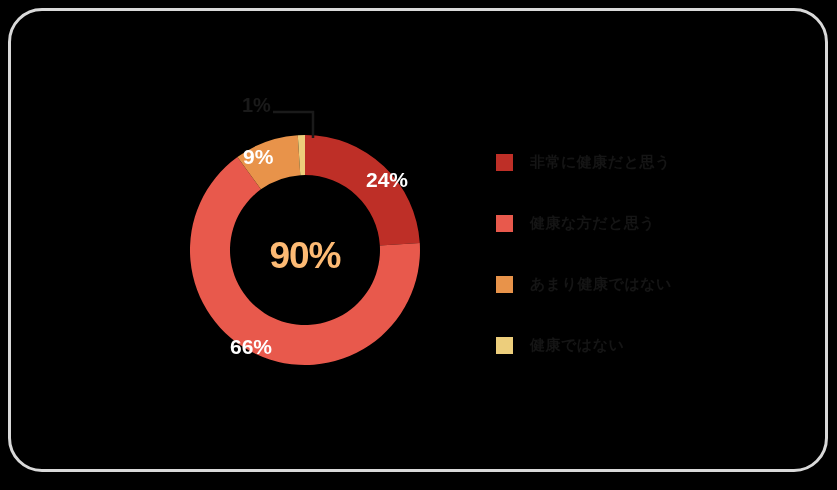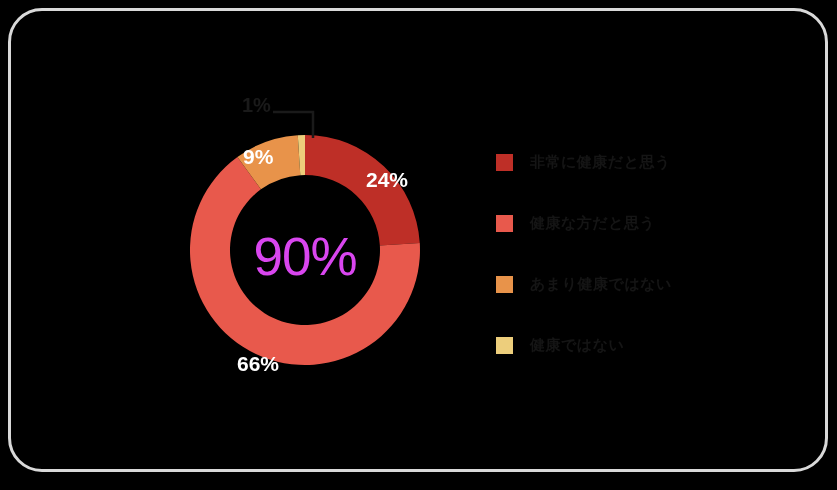--- a/index.html
+++ b/index.html
@@ -56,38 +56,38 @@
     width: 350px;
     height: 330px;
     display: flex;
     align-items: center;
     justify-content: center;
     pointer-events: none;
   }
   .center-value span {
     margin-left: 0px;
     margin-top: 2px;
-    font-size: 53px;
-    font-weight: normal;
-    color: #d946ef;
+    font-size: 37px;
+    font-weight: bold;
+    color: #fdba74;
     letter-spacing: -1px;
     font-family: "Liberation Sans", "DejaVu Sans", sans-serif;
   }
 
   .slice-label {
     position: absolute;
     color: #ffffff;
     font-size: 21px;
     font-weight: bold;
     font-family: "Liberation Sans", "DejaVu Sans", sans-serif;
     white-space: nowrap;
     pointer-events: none;
   }
   .slice-label-24 { left: 236px; top: 78px; }
-  .slice-label-66 { left: 100px; top: 262px; margin-left: 7px; }
+  .slice-label-66 { left: 100px; top: 245px; }
   .slice-label-9  { left: 113px; top: 55px; }
 
   
   .callout-label {
     position: absolute;
     left: 112px;
     top: 4px;
     font-size: 20px;
     font-weight: bold;
     color: #1a1a1a;

